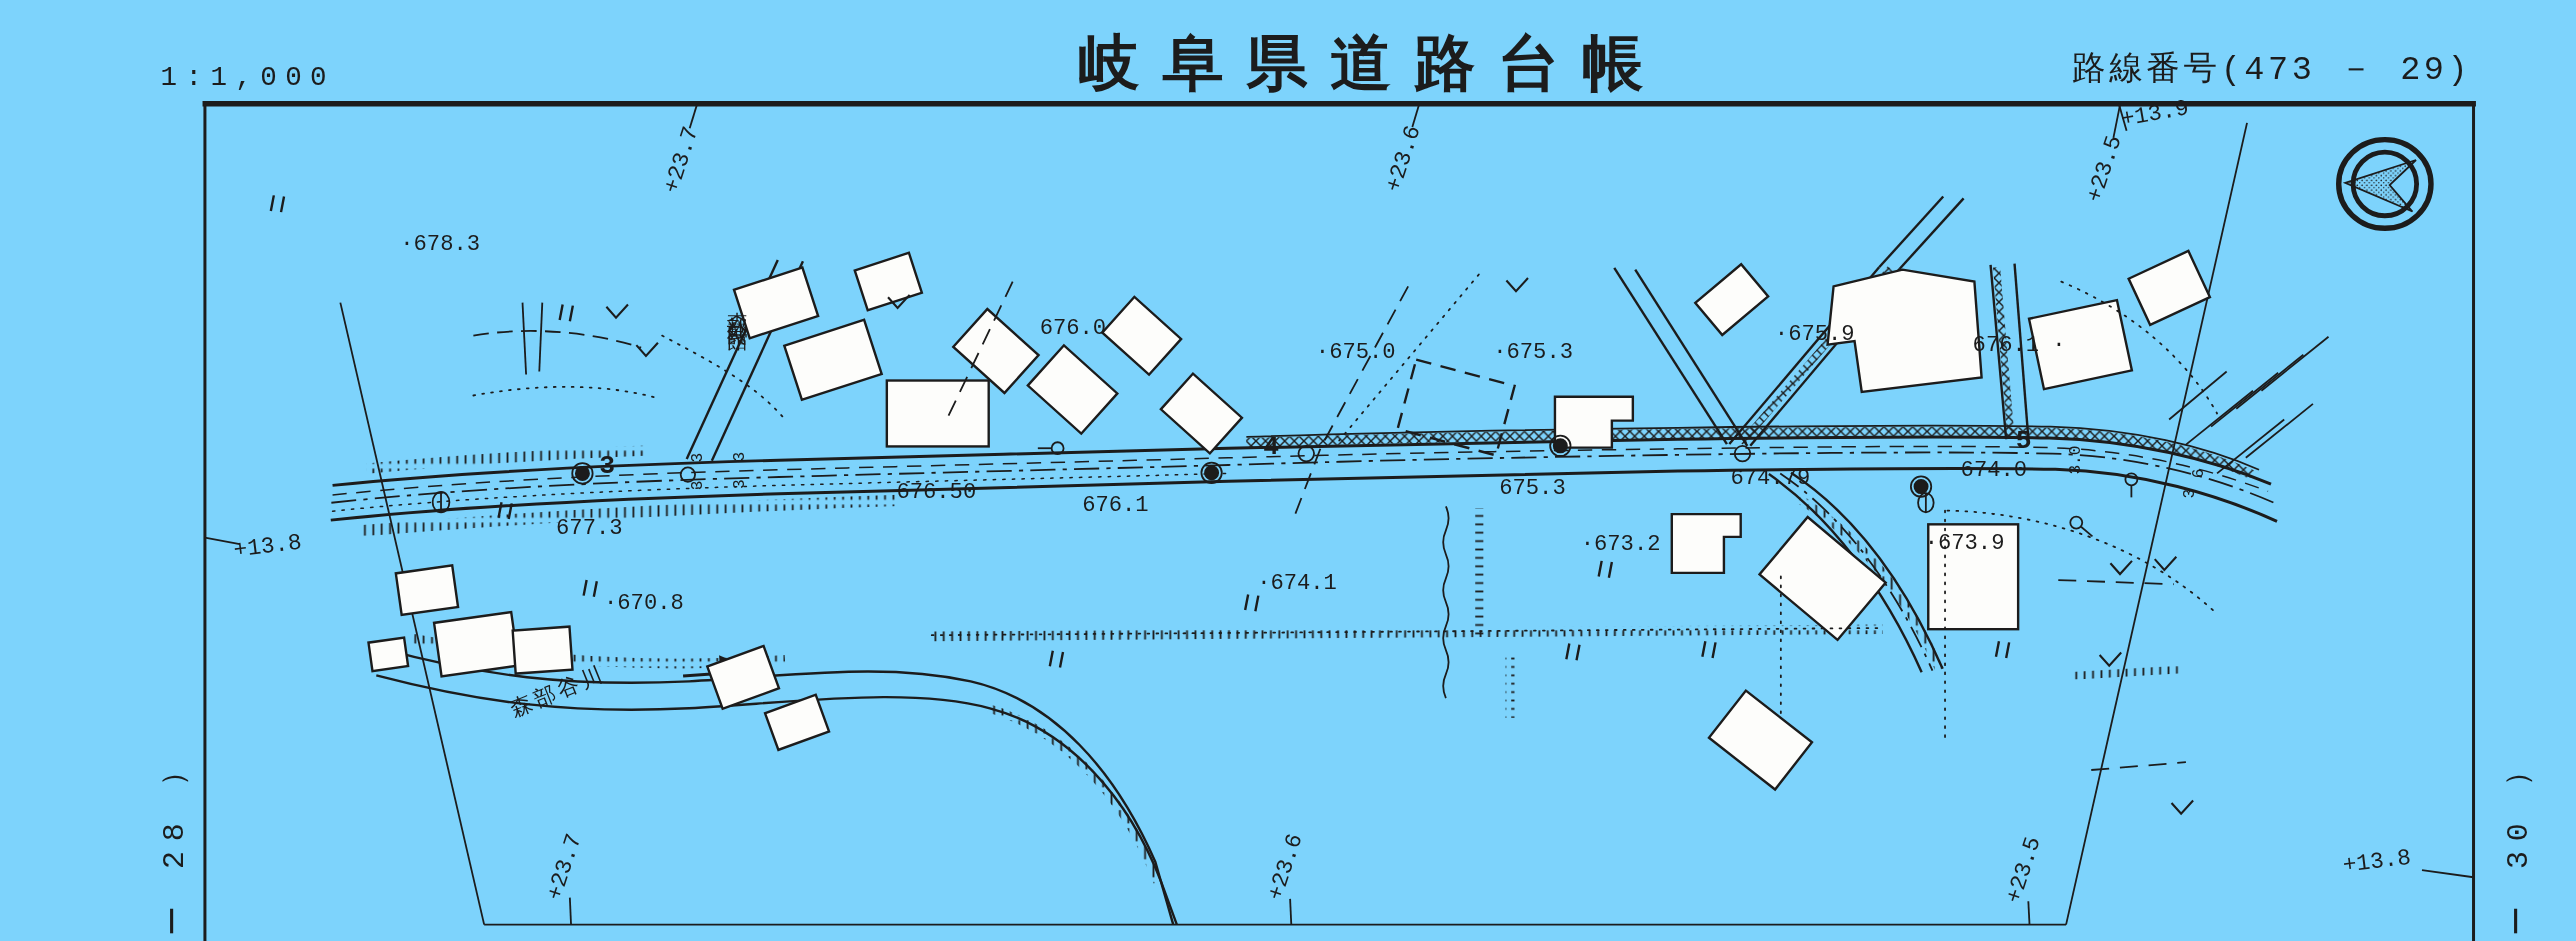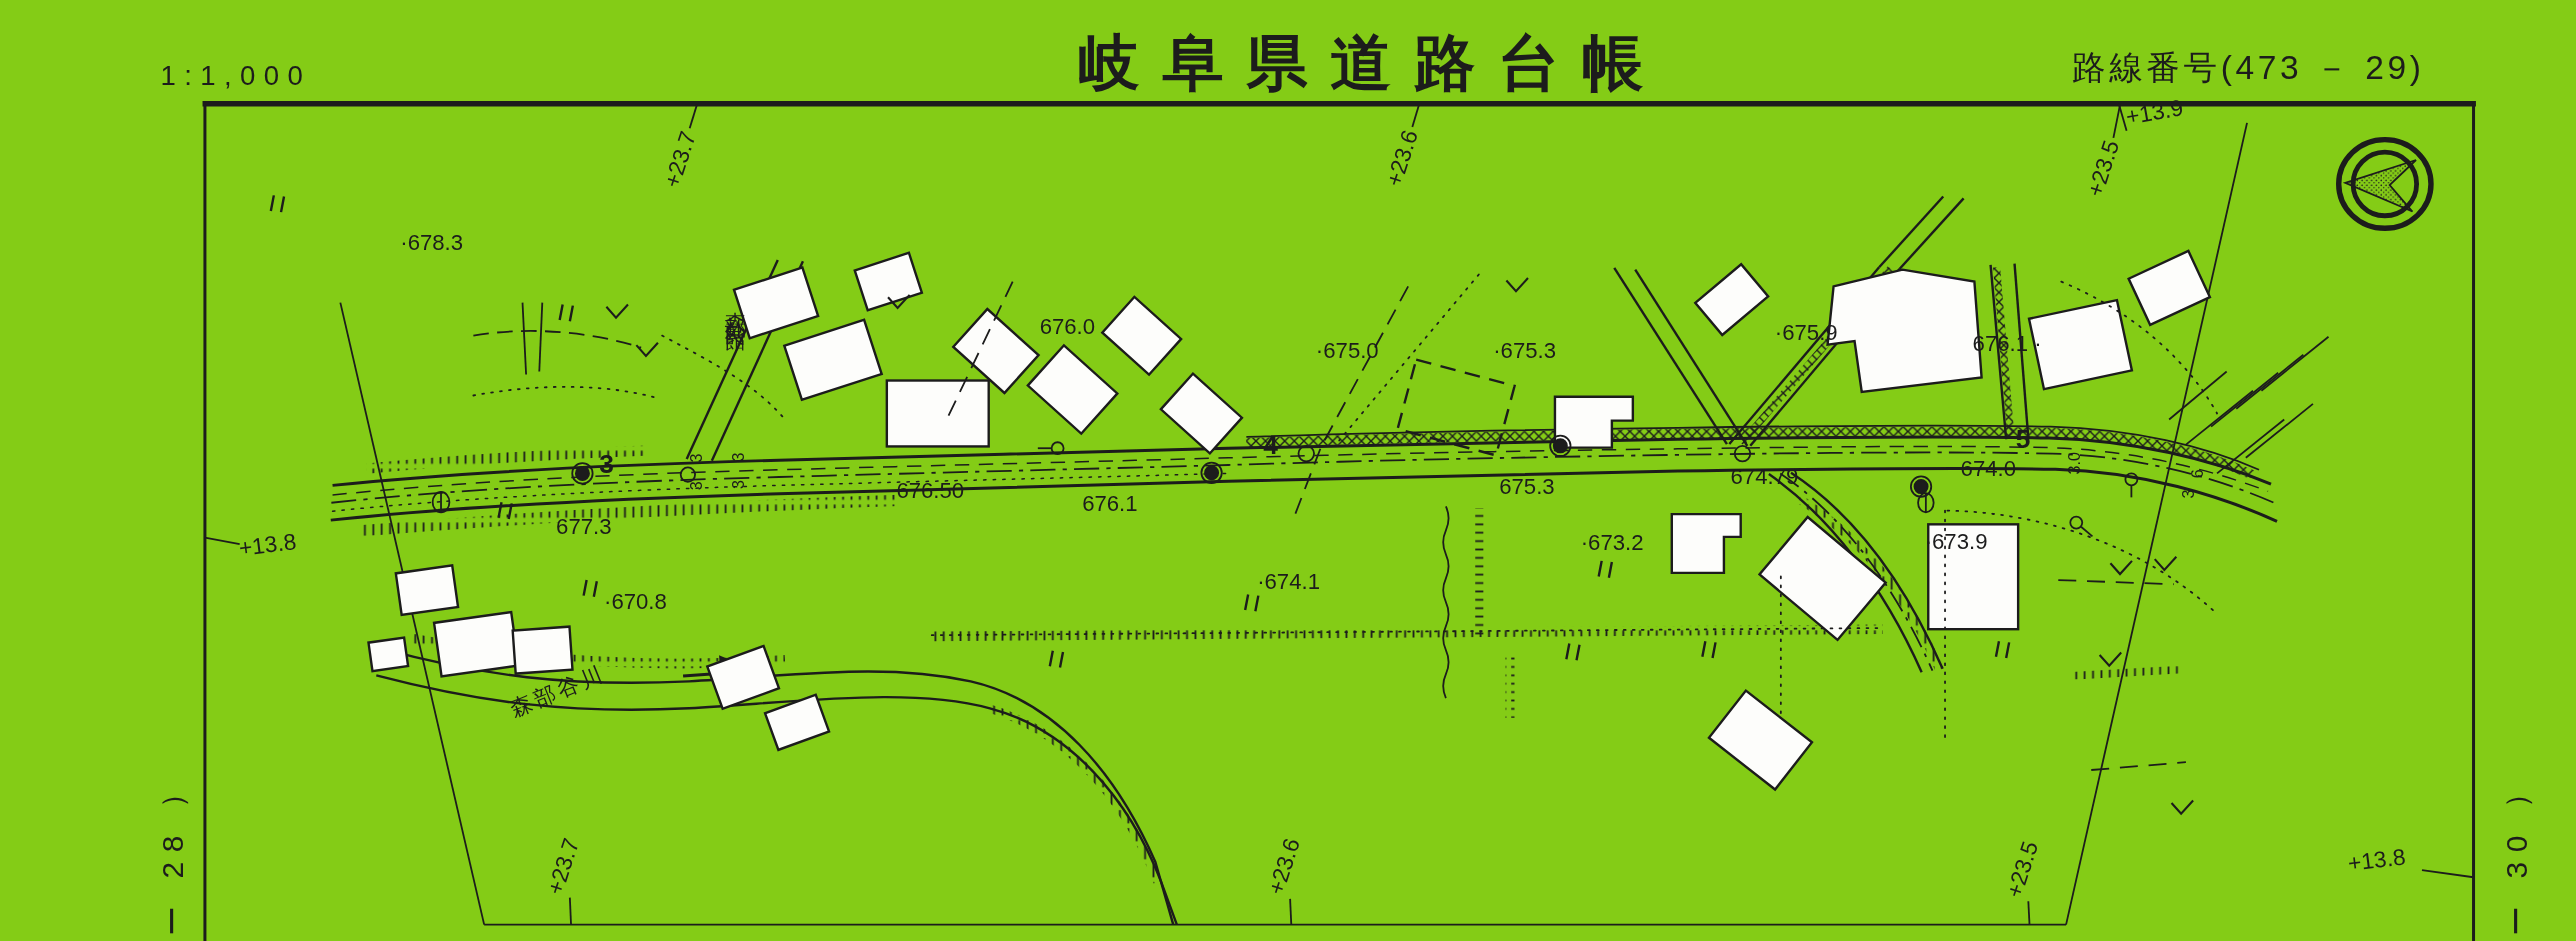--- a/index.html
+++ b/index.html
@@ -1,17 +1,17 @@
 <!DOCTYPE html>
 <html style="font-size:9.6px"><head>
 <meta charset="utf-8">
 <style>
   html,body{margin:0;padding:0;background:#e8e8e4;}
-  .page{position:relative;width:2576px;height:942px;background:#84cc16;overflow:hidden;
-        font-family:Liberation Sans, sans-serif;color:#1c1c1c;}
+  .page{position:relative;width:2576px;height:942px;background:#7dd3fc;overflow:hidden;
+        font-family:Liberation Mono, monospace;color:#1c1c1c;}
   svg{display:block}
   text{fill:#1c1c1c;}
   .hdr-scale{font-size:46px;letter-spacing:14px;}
   .hdr-title{font-size:102px;font-weight:bold;letter-spacing:38px;}
   .hdr-route{font-size:56px;letter-spacing:6px;}
   .grid-lab{font-size:38px;}
   .edge-lab{font-size:50px;letter-spacing:16px;}
   .spot-lab{font-size:37px;}
   .road-lab{font-size:37px;}
   .sta-lab{font-size:44px;font-weight:bold;}

